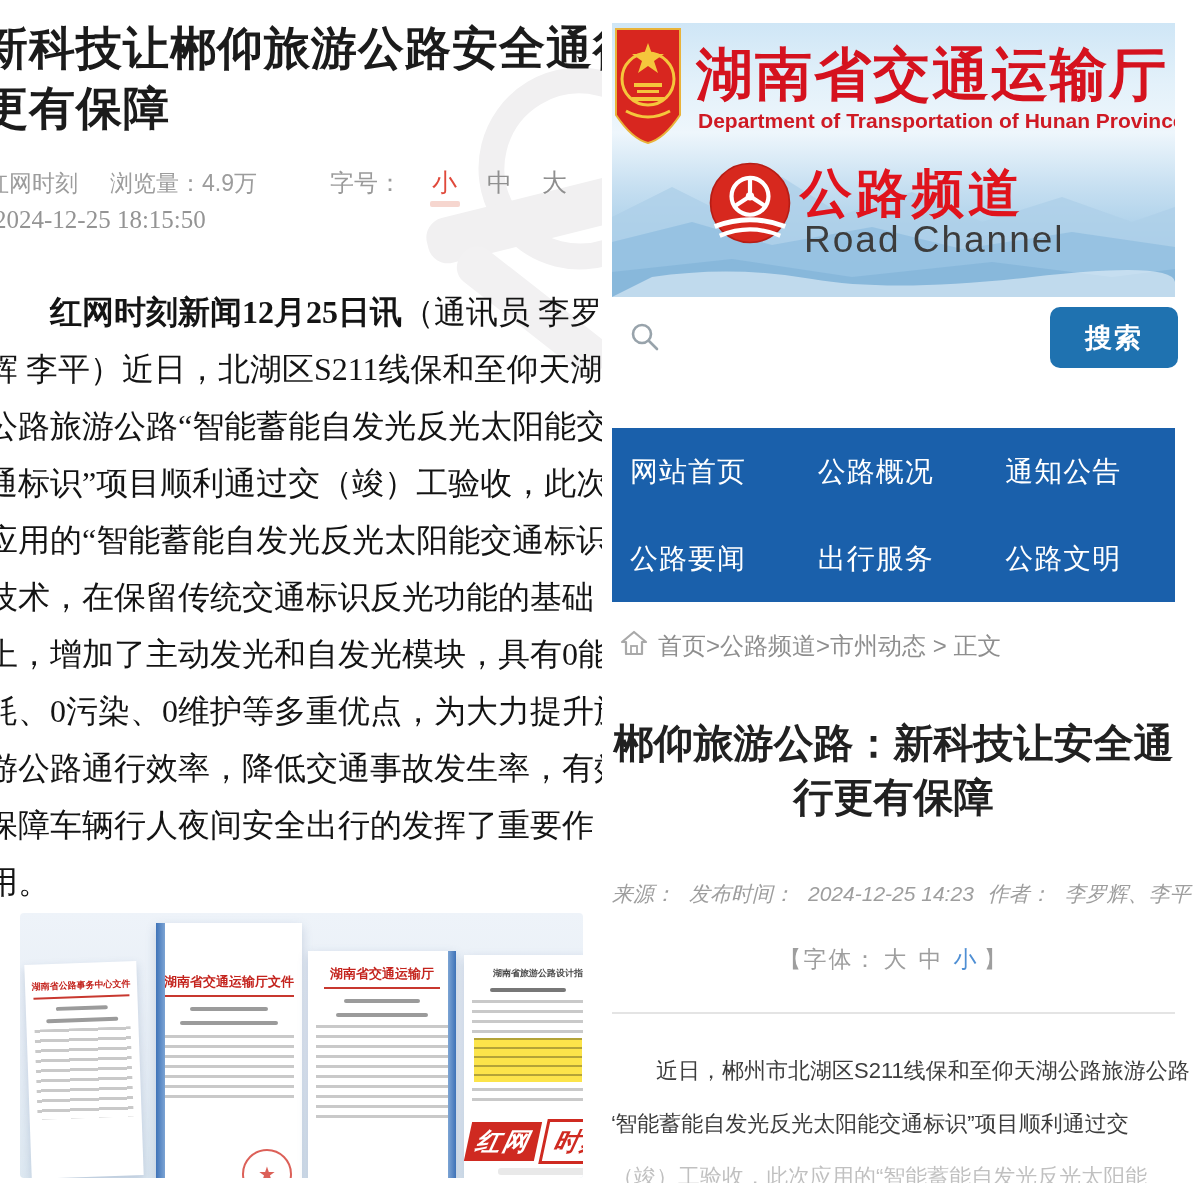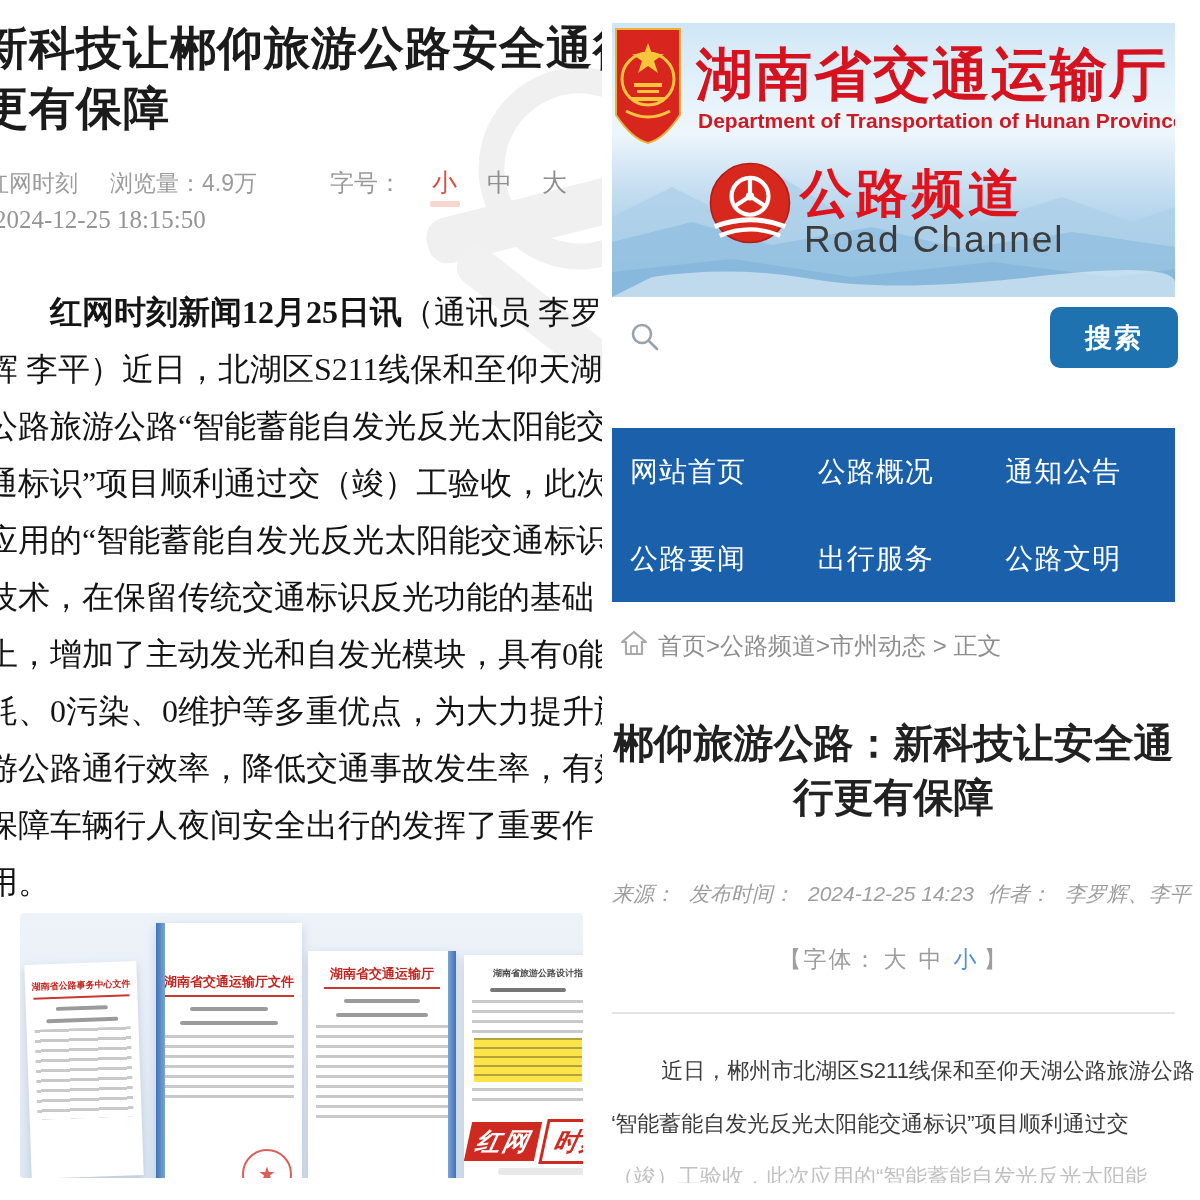--- a/index.html
+++ b/index.html
@@ -80,21 +80,21 @@
   .breadcrumb svg{margin-right:10px;}
   .rp-title{position:absolute;left:0;top:716px;width:563px;margin:0;text-align:center;font-size:40px;line-height:54px;font-weight:700;color:#212121;}
   .rp-meta{position:absolute;left:0;top:880px;width:563px;font-size:21px;color:#9e9e9e;white-space:nowrap;}
   .rp-meta span{margin-right:14px;font-style:italic;}
   .rp-font{position:absolute;left:0;top:944px;width:563px;text-align:center;font-size:23px;color:#9e9e9e;letter-spacing:2px;}
   .rp-font .fopt{margin:0 5px;color:#9e9e9e;}
   .rp-font .fopt-small{color:#4f8fd4;}
   .rp-divider{position:absolute;left:0;top:1012px;width:563px;border:none;border-top:2px solid #e4e4e4;margin:0;}
   .rp-body{position:absolute;left:0;top:1044px;width:588px;font-size:22px;color:#3d3d3d;}
   .rp-line{white-space:nowrap;height:53px;line-height:53px;}
-  .rp-indent{text-indent:44px;text-align:center;}
+  .rp-indent{text-indent:44px;}
   .rp-faint{opacity:.32;}
   .rp-mask{position:absolute;left:0;top:1183px;width:588px;height:17px;background:#fff;z-index:6;}
 </style>
 </head>
 <body>
 
 <div class="canvas">
 
   <section class="panel panel-left">
     <div class="lp-watermark">

